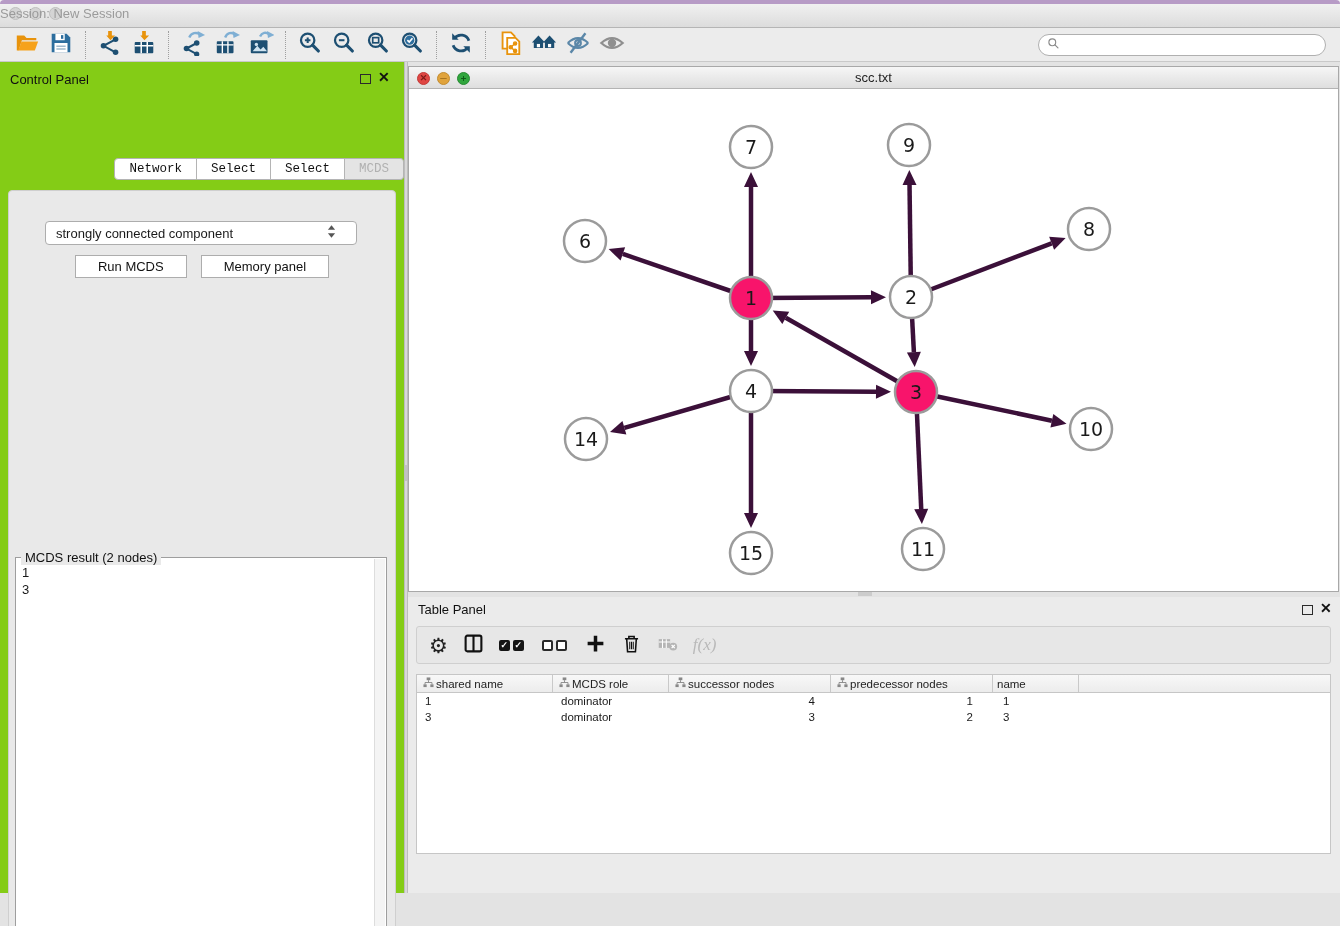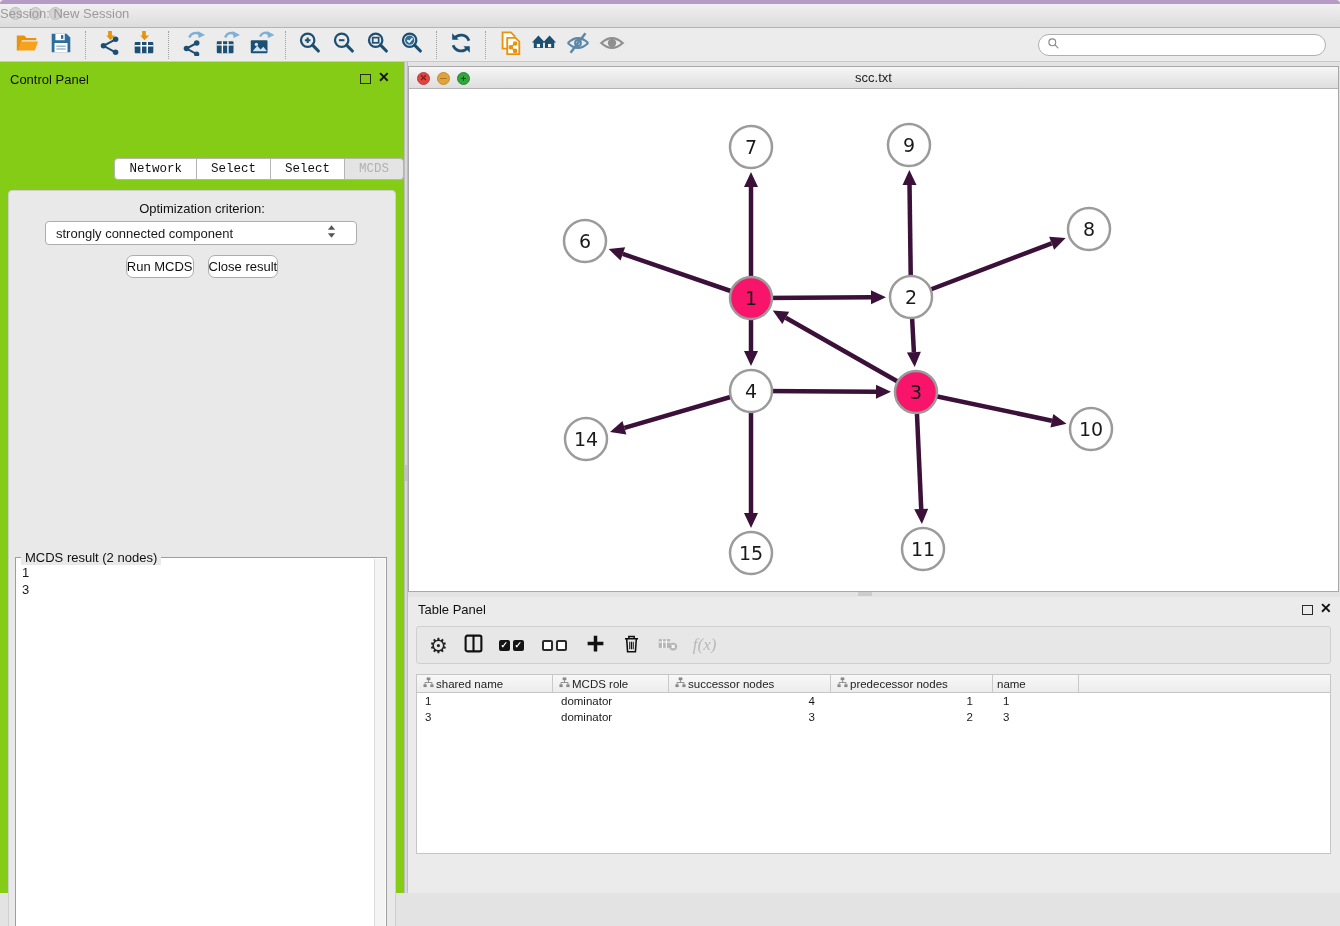--- a/index.html
+++ b/index.html
@@ -43,21 +43,21 @@
   .seg:last-child { border-radius:0 4px 4px 0; }
   .seg.selected { background:#e4e4e4; color:#b0b0b0; }
   .cbody { position:absolute; left:8px; top:128px; width:388px; height:750px;
     background:#e9e9e9; border:1px solid #cfcfcf; border-radius:4px; }
   .crit-label { position:absolute; left:0; right:0; top:10px; text-align:center; font-size:13px; color:#111; }
   .dropdown { position:absolute; left:36px; top:30px; width:312px; height:24px; background:#fff;
     border:1px solid #adadad; border-radius:4px; display:flex; align-items:center; padding:0 20px 0 10px; font-size:13px; }
   .dropdown .dval { flex:1; }
   .dropdown svg { width:9px; height:15px; }
   .btnrow { position:absolute; left:0; right:0; top:64px; display:flex; justify-content:center; gap:14px; }
-  .pbtn { height:23px; padding:0 0; background:#fff; border:1px solid #adadad; border-radius:7px;
+  .pbtn { height:23px; padding:0 22px; background:#fff; border:1px solid #adadad; border-radius:0;
     font-size:13px; display:flex; align-items:center; color:#111; }
   .resultbox { position:absolute; left:6px; top:366px; width:372px; height:378px;
     background:#fff; border:1px solid #9e9e9e; }
   .resultbox .legend { position:absolute; left:5px; top:-8px; background:#e9e9e9; padding:0 4px;
     font-size:13px; color:#111; }
   .result-body { position:absolute; left:2px; top:6px; right:14px; bottom:2px; font-size:13px; line-height:17px;
     padding-left:4px; overflow:hidden; }
   .result-scroll { position:absolute; right:1px; top:1px; bottom:1px; width:11px; background:#f4f4f4; border-left:1px solid #ddd; }
 
   
@@ -282,31 +282,30 @@
     <div class="panel-title">Control Panel</div>
     <span class="mini-float"></span>
     <span class="mini-close">✕</span>
     <div class="ctabs" id="control-tabs">
         <span class="seg">Network</span>
         <span class="seg">Select</span>
         <span class="seg">Select</span>
         <span class="seg selected">MCDS</span>
       </div>
     <div class="cbody">
-      <div class="crit-label">Optimization criterion:</div>
       <div class="dropdown">
         <span class="dval">strongly connected component</span>
         <span><svg viewBox="0 0 10 16">
               <path d="M5 1l4 5H1z" fill="#555"></path>
               <path d="M5 15l4-5H1z" fill="#555"></path>
             </svg></span>
       </div>
       <div class="btnrow">
         <span class="pbtn">Run MCDS</span>
-        <span class="pbtn">Close result</span>
+        <span class="pbtn">Memory panel</span>
       </div>
       <div class="resultbox">
         <span class="legend">MCDS result (2 nodes)</span>
         <div class="result-body" id="mcds-result-body">
             <div>1</div>
             <div>3</div>
           </div>
         <div class="result-scroll"></div>
       </div>
     </div>

